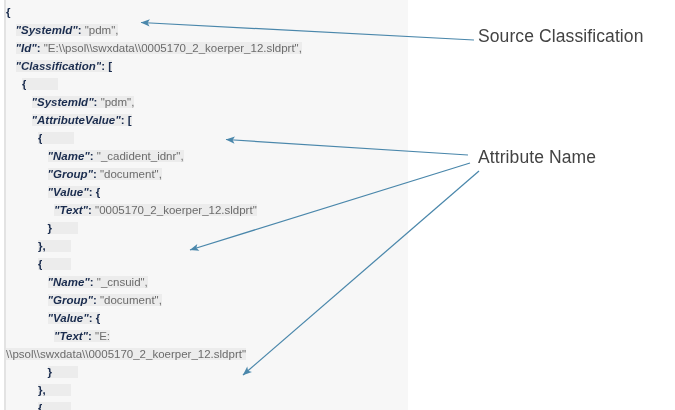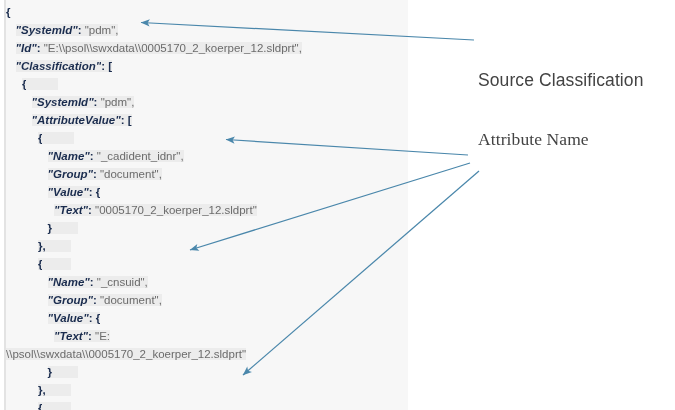--- a/index.html
+++ b/index.html
@@ -68,22 +68,22 @@
 
   
   .anno-label {
     position: absolute;
     font-family: "Liberation Sans", sans-serif;
     font-size: 17.5px;
     color: #434343;
     white-space: nowrap;
     letter-spacing: 0.1px;
   }
-  #label-source-classification { left: 478px; top: 26px; margin-top: 44px; }
-  #label-attribute-name       { left: 478px; top: 129px; font-family: Liberation Serif, serif; }
+  #label-source-classification { left: 478px; top: 26px; }
+  #label-attribute-name       { left: 478px; top: 147px; }
 
   
   #arrows {
     position: absolute;
     left: 0; top: 0;
     width: 675px;
     height: 410px;
     pointer-events: none;
   }
 </style>

